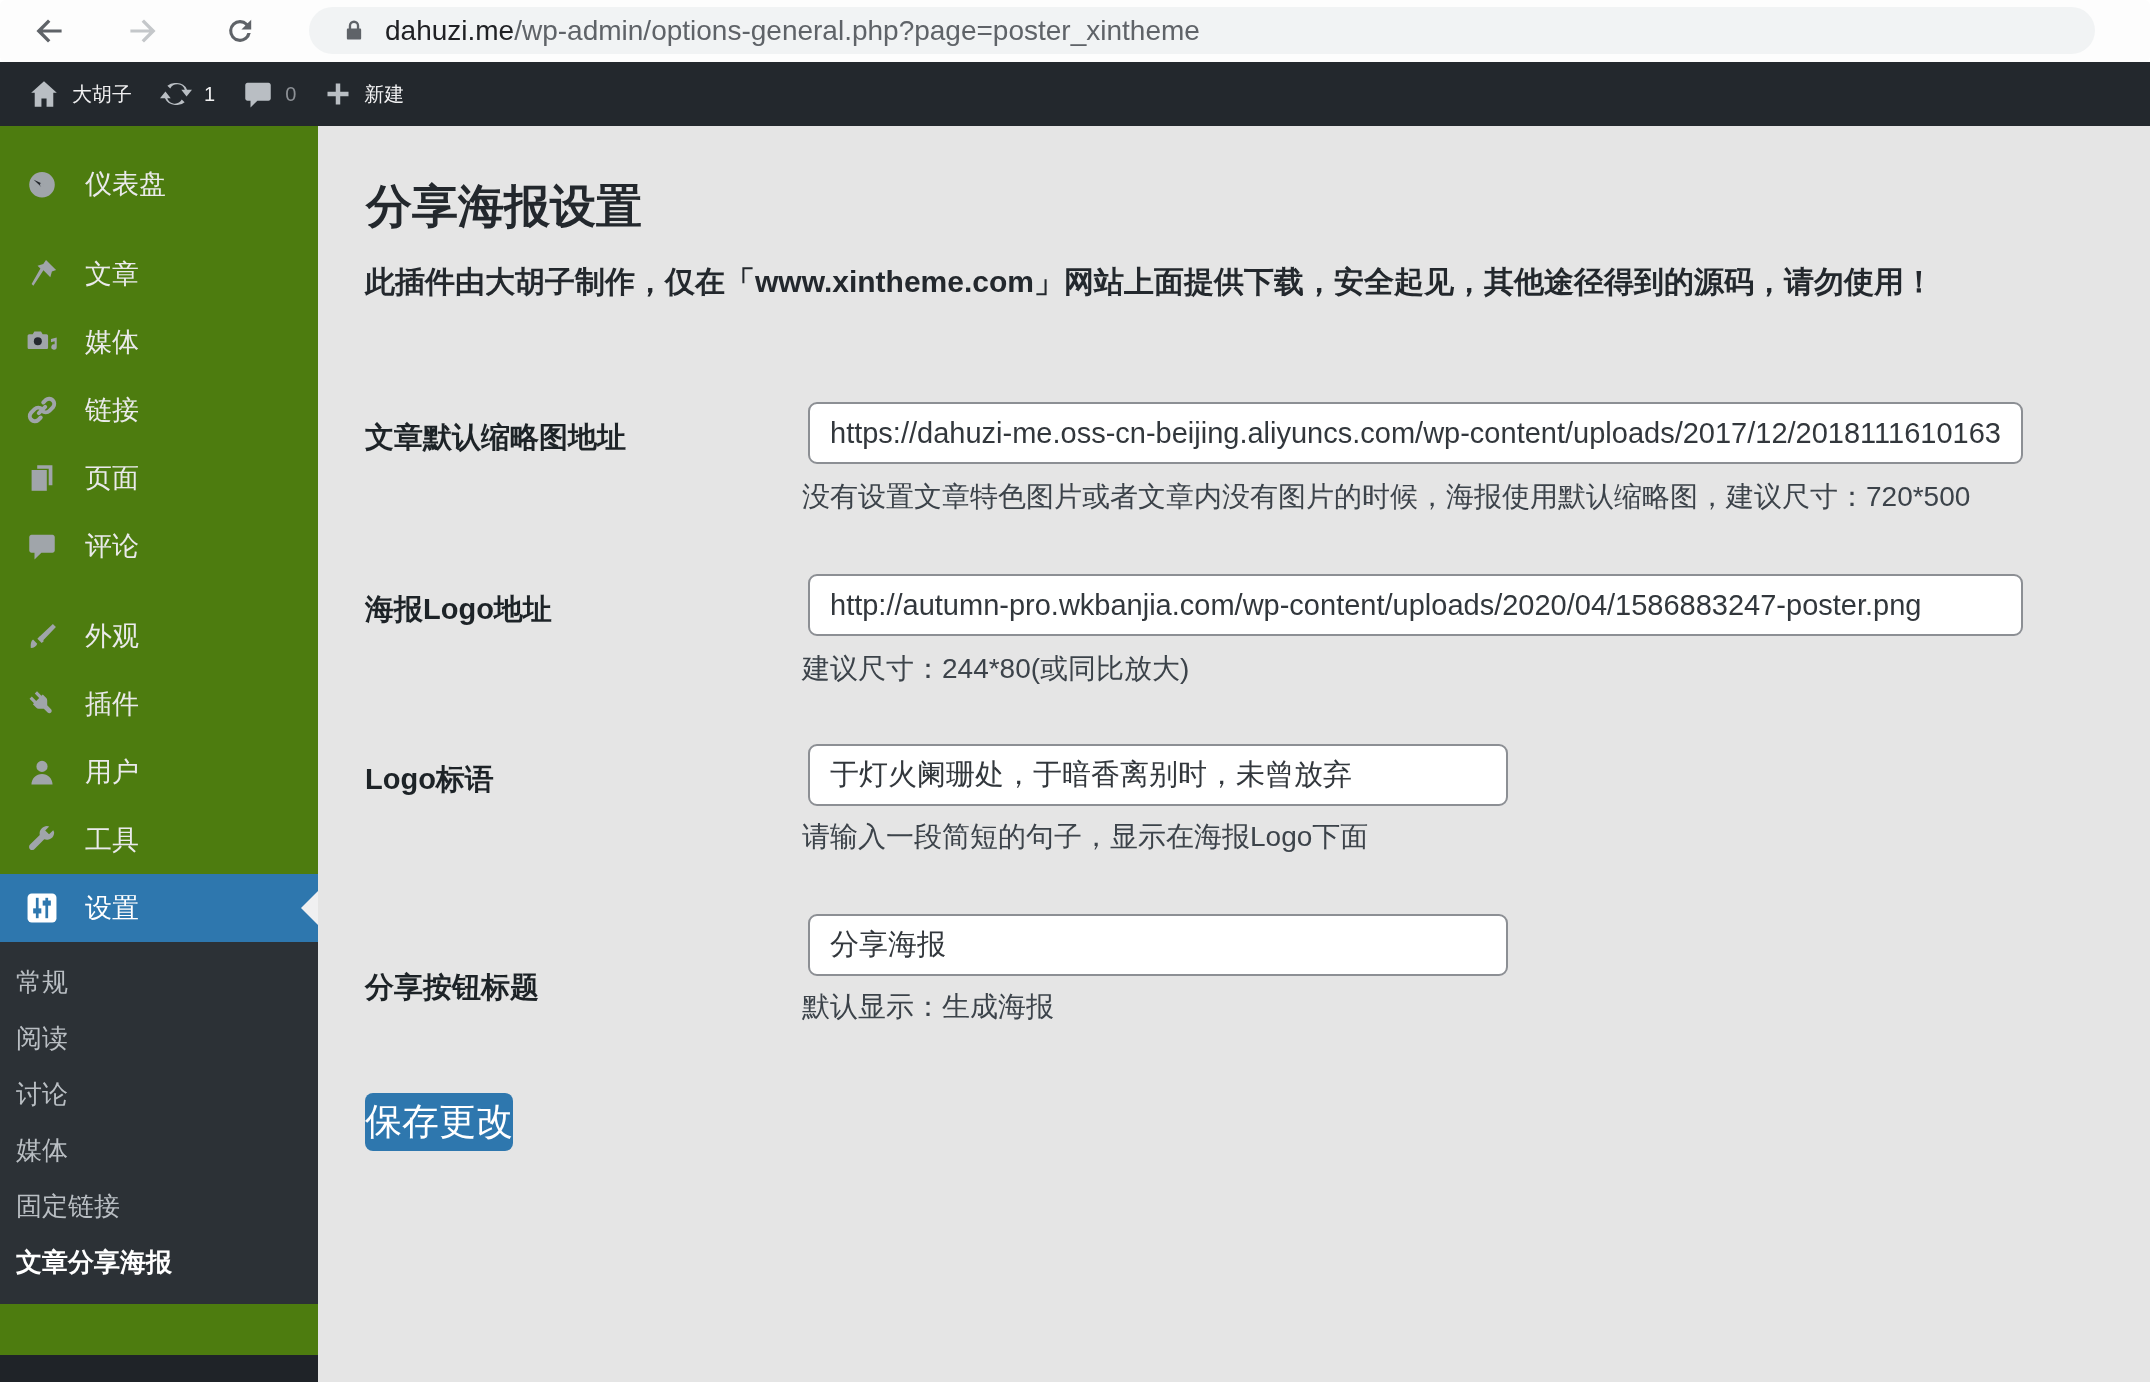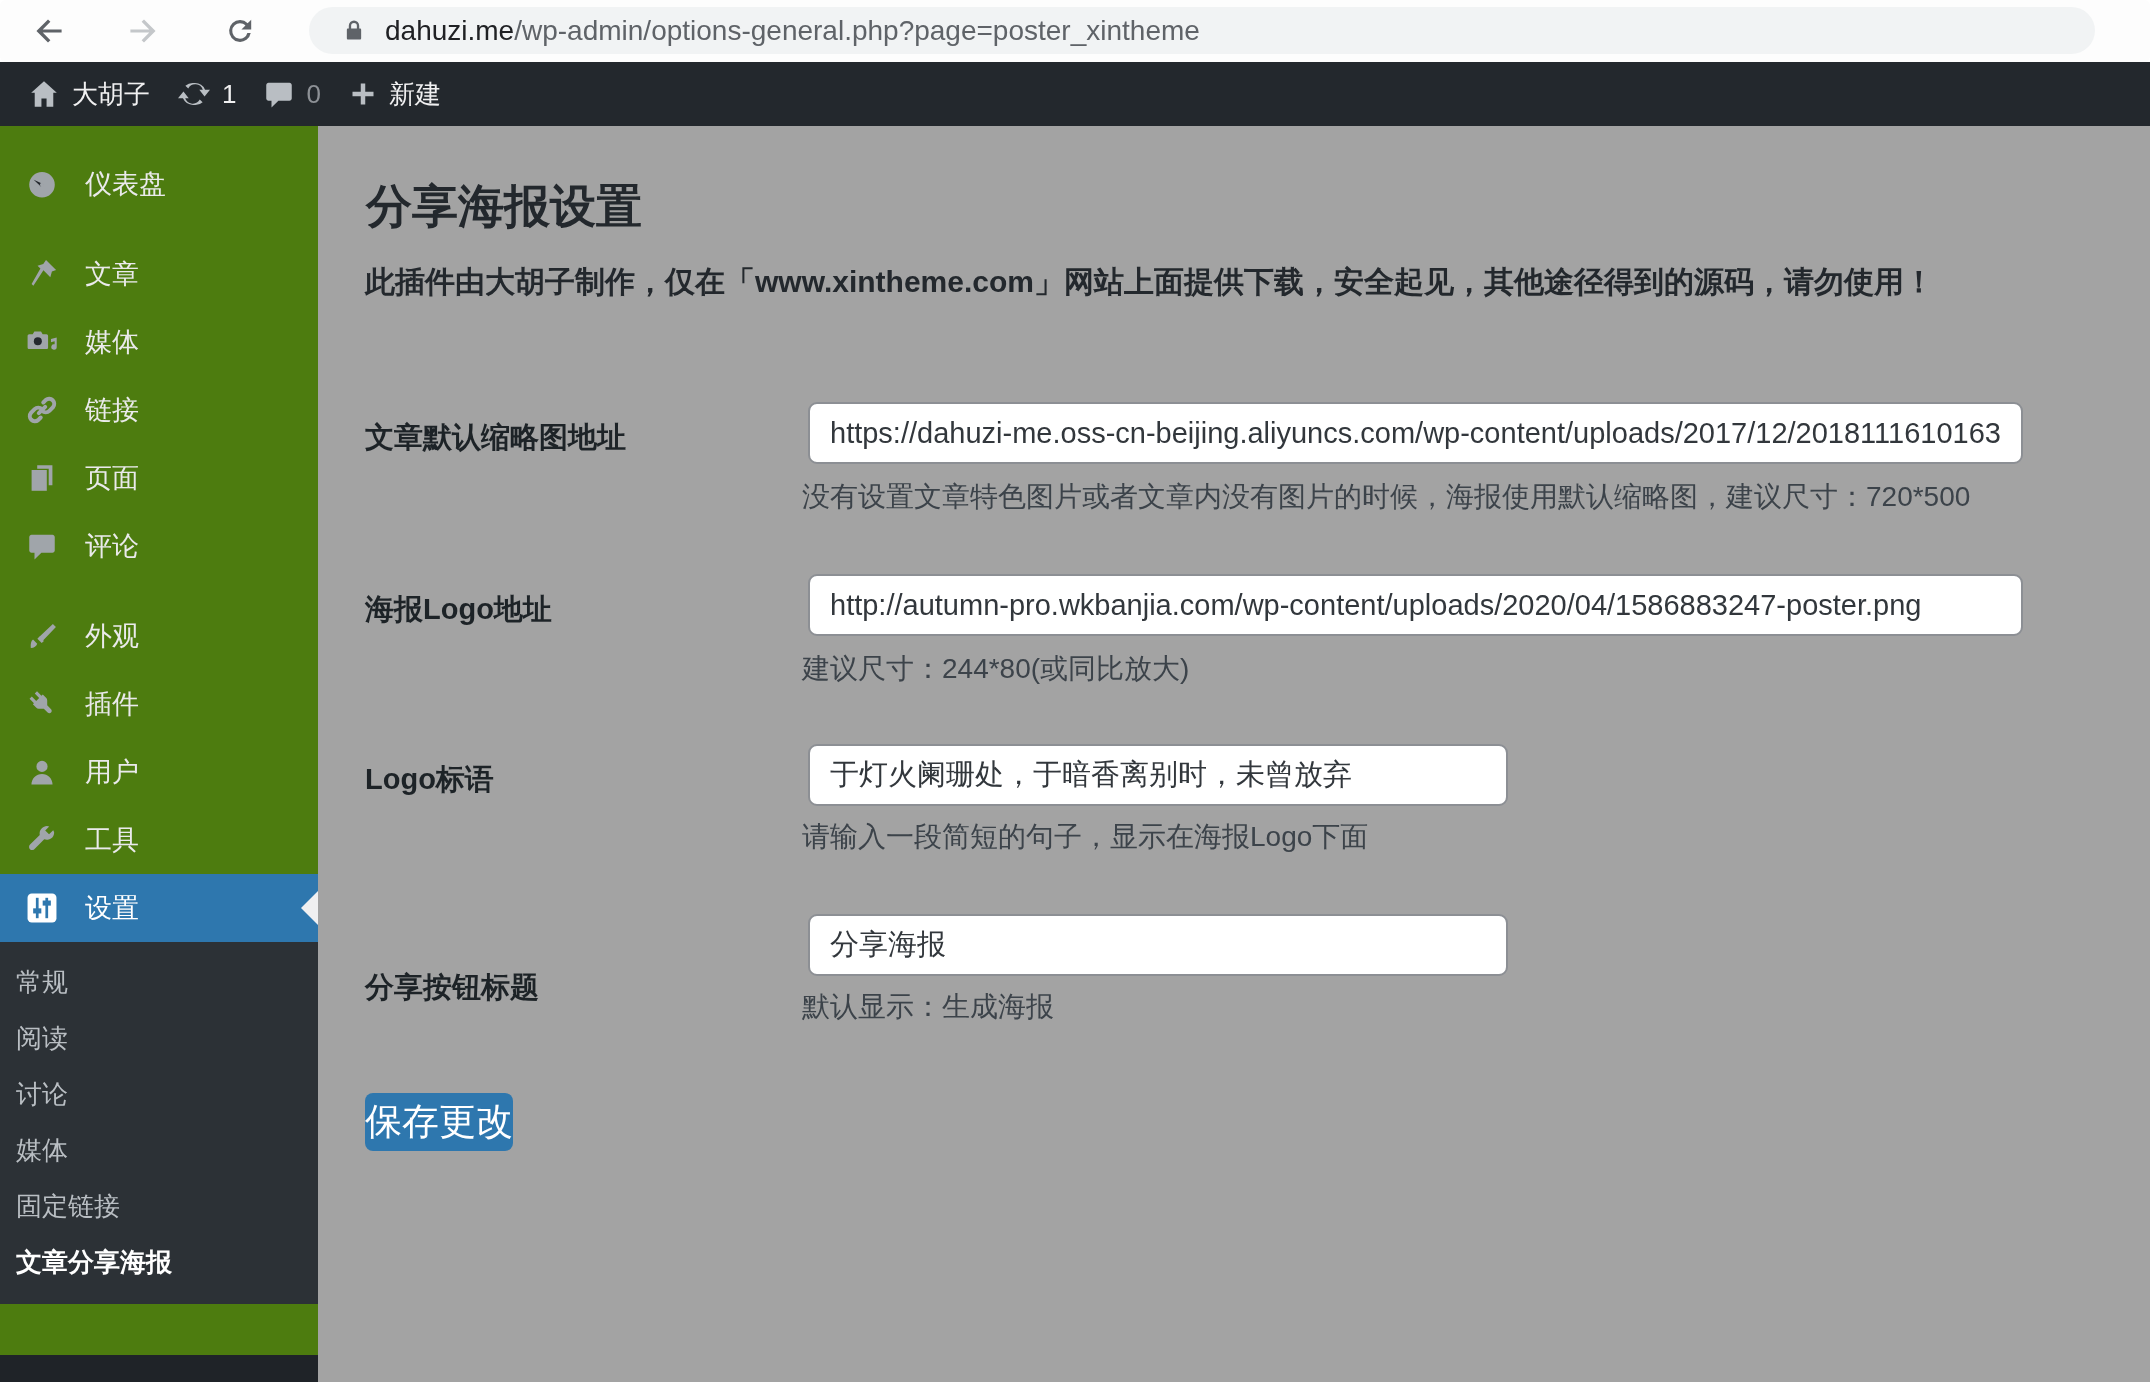--- a/index.html
+++ b/index.html
@@ -13,21 +13,21 @@
   .nav-back { margin-left:26px; }
   .nav-fwd  { margin-left:52px; }
   .nav-reload { margin-left:52px; }
   .url-pill { position:absolute; left:309px; top:7px; width:1786px; height:47px;
     background:#f1f3f4; border-radius:24px; display:flex; align-items:center; padding-left:32px; }
   .url-text { font-size:28px; color:#202124; margin-left:18px; white-space:nowrap; }
   .url-text .path { color:#5f6368; }
 
   
   .admin-bar { position:absolute; top:62px; left:0; width:2150px; height:64px;
-    background:#23282d; display:flex; align-items:center; color:#f0f0f1; font-size:26px; }
+    background:#23282d; display:flex; align-items:center; color:#f0f0f1; font-size:20px; }
   .ab-item { display:flex; align-items:center; gap:12px; margin-left:28px; }
   .ab-count-dim { color:#8d9196; }
 
   
   .sidebar { position:absolute; top:126px; left:0; width:318px; height:1256px;
     background:#4d7c0f; color:#eaeaeb; }
   .menu-item { height:68px; display:flex; align-items:center; padding-left:25px;
     font-size:27px; position:relative; cursor:pointer; }
   .menu-item .mi-icon { width:34px; height:34px; margin-right:26px; display:flex;
     align-items:center; justify-content:center; flex:0 0 34px; }
@@ -38,21 +38,21 @@
     border-top:17px solid transparent; border-bottom:17px solid transparent;
     border-right:17px solid #f0f0f1; }
   .submenu { background:#2c3136; padding:12px 0 14px 0; }
   .submenu-item { height:56px; line-height:56px; padding-left:16px; font-size:26px;
     color:#b9bec3; cursor:pointer; }
   .submenu-item.current { color:#fff; font-weight:bold; }
   .sidebar-strip { position:absolute; bottom:0; left:0; width:318px; height:27px; background:#1f2328; }
 
   
   .content { position:absolute; top:126px; left:318px; width:1832px; height:1256px;
-    background:#a3a3a3; color:#1d2327; }
+    background:#e5e5e5; color:#1d2327; }
   .page-title { position:absolute; left:48px; top:50px; font-size:46px; font-weight:600; color:#23282d; }
   .page-desc { position:absolute; left:47px; top:136px; font-size:30px; font-weight:bold; color:#23282d; }
 
   .field-label { position:absolute; left:47px; font-size:29px; font-weight:bold; color:#1d2327; }
   .text-input { position:absolute; left:490px; height:62px; background:#fff;
     border:2px solid #8c8f94; border-radius:9px; font-size:29px; color:#32373c;
     padding:0 20px; font-family:"Liberation Sans","DejaVu Sans",sans-serif; outline:none; }
   .input-wide { width:1215px; }
   .input-mid { width:700px; }
   .field-hint { position:absolute; left:484px; font-size:28px; color:#3c434a; }

